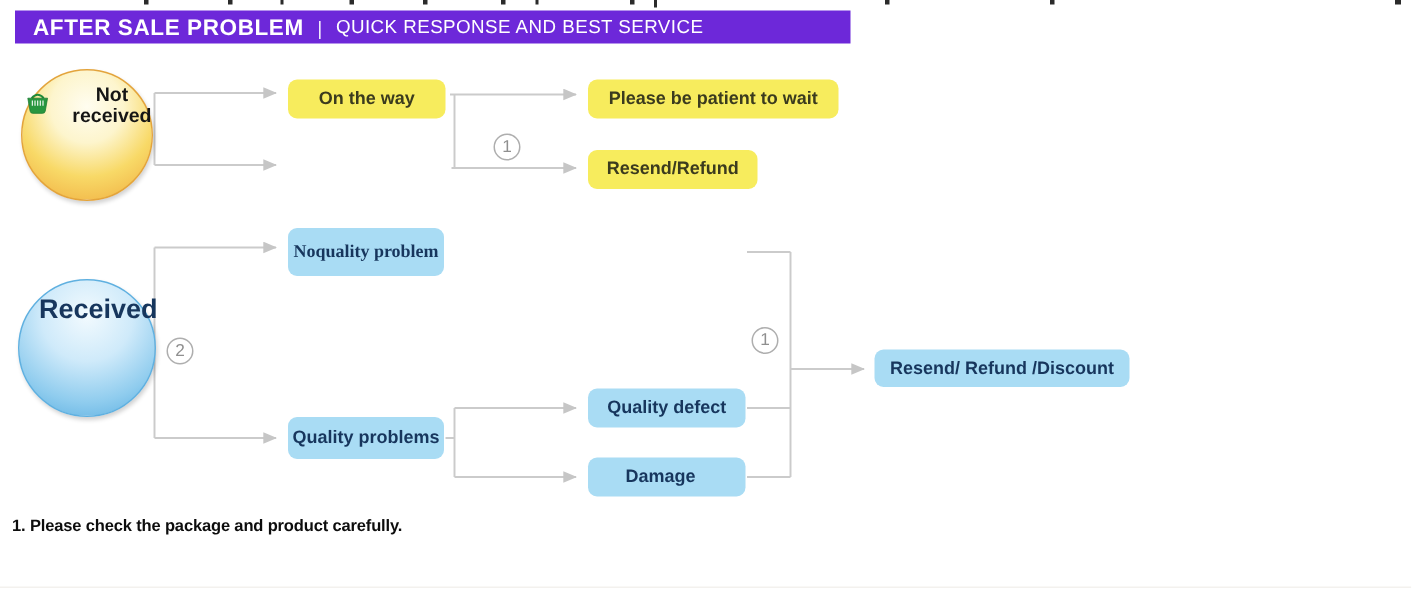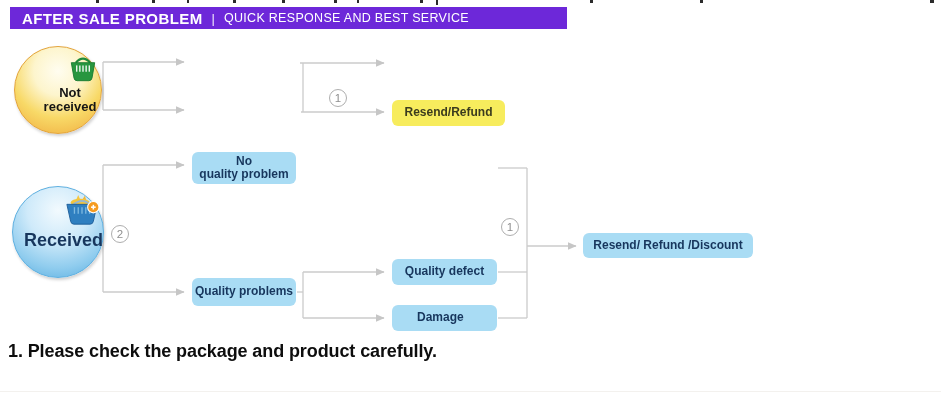--- a/index.html
+++ b/index.html
@@ -13,60 +13,60 @@
   .header{position:absolute;left:10px;top:7px;width:557px;height:22px;background:#6d28d9;
           display:flex;align-items:center;padding-left:12px;box-sizing:border-box;color:#fff;}
   .header .title{font-size:15px;font-weight:bold;letter-spacing:.4px;white-space:nowrap;}
   .header .sep{margin:0 9px;font-weight:400;opacity:.9;font-size:13px;}
   .header .subtitle{font-size:12.5px;font-weight:400;letter-spacing:.3px;white-space:nowrap;}
 
   
   svg.wires{position:absolute;left:0;top:0;z-index:1;}
 
   
-  .circle-node{position:absolute;z-index:2;border-radius:50%;display:flex;flex-direction:column;
-               align-items:flex-end;box-sizing:border-box;text-align:center;}
+  .circle-node{position:absolute;z-index:2;border-radius:50%;display:flex;
+               align-items:flex-start;box-sizing:border-box;text-align:center;gap:13px;}
   .circle-not{left:14px;top:46px;width:88px;height:88px;
       background:radial-gradient(circle at 50% 28%, #fffdf0 0%, #fdf5cd 32%, #f8d967 62%, #efa93c 100%);
       border:1px solid #e3a43c;box-shadow:1px 2px 3px rgba(0,0,0,.18);padding-top:7px;}
   .circle-not .lbl{font-size:13px;font-weight:600;color:#151515;line-height:1.05;width:62px;margin-top:2px;}
   .circle-rec{left:12px;top:186px;width:92px;height:92px;
       background:radial-gradient(circle at 50% 26%, #f2fafe 0%, #cfeafa 38%, #8fccee 72%, #55abdf 100%);
       border:1px solid #5fb0e0;box-shadow:1px 2px 3px rgba(0,0,0,.18);padding-top:6px;}
   .circle-rec .lbl{font-size:18px;font-weight:600;color:#17365D;margin-top:3px;}
 
   
   .fbox{position:absolute;z-index:2;border-radius:6px;display:flex;align-items:center;
         justify-content:center;text-align:center;font-size:12px;font-weight:600;
         box-sizing:border-box;line-height:1.12;}
   .yellow{background:#F7EC5D;color:#3b3b1e;}
   .blue{background:#A9DCF4;color:#17365D;}
   .b-ontheway{left:192px;top:53px;width:105px;height:26px;}
   .b-returned{left:192px;top:100px;width:108px;height:26px;}
   .b-patient{left:392px;top:53px;width:167px;height:26px;}
   .b-resend{left:392px;top:100px;width:113px;height:26px;}
-  .b-noquality{left:192px;top:152px;width:104px;height:32px;flex-direction:column;}
+  .b-noquality{left:192px;top:152px;width:104px;height:32px;flex-direction:row;font-family:Liberation Serif, serif;}
   .b-qproblems{left:192px;top:278px;width:104px;height:28px;text-align:center;}
   .b-wrongdel{left:392px;top:155px;width:105px;height:26px;}
   .b-qdefect{left:392px;top:259px;width:105px;height:26px;}
   .b-damage{left:392px;top:305px;width:105px;height:26px;justify-content:flex-start;padding-left:25px;}
   .b-discount{left:583px;top:233px;width:170px;height:25px;}
 
   
   .stepnum{position:absolute;z-index:3;width:18px;height:18px;border-radius:50%;
            border:1.5px solid #aeaeae;color:#8f8f8f;background:#fff;font-size:11.5px;
            display:flex;align-items:center;justify-content:center;box-sizing:border-box;
            font-weight:400;}
   .s1{left:329px;top:89px;}
   .s2{left:111px;top:225px;}
   .s3{left:501px;top:218px;}
 
   
   .notes{position:absolute;left:8px;top:343px;z-index:2;color:#0d0d0d;font-weight:bold;
-         font-size:18px;line-height:16.5px;letter-spacing:-0.1px;}
+         font-size:11px;line-height:16.5px;letter-spacing:-0.1px;}
   .bottom-line{position:absolute;left:0;top:391px;width:941px;height:1px;background:#f3f1ee;}
 </style>
 </head>
 <body>
 
 <div id="stage">
 
   <div>
     <div class="artifact" style="left:96px;width:3px"></div>
     <div class="artifact" style="left:152px;width:3px"></div>
@@ -152,20 +152,22 @@
       </g>
       <circle cx="34" cy="15" r="6" fill="#f59b20" stroke="#ffffff" stroke-width="1.2"></circle>
       <g stroke="#ffffff" stroke-width="1.6">
         <line x1="31.5" y1="15" x2="36.5" y2="15"></line>
         <line x1="34" y1="12.5" x2="34" y2="17.5"></line>
       </g>
     </svg>
     <div class="lbl">Received</div>
   </div>
 
+  <div class="fbox yellow b-ontheway">On the way</div>
+  <div class="fbox yellow b-patient">Please be patient to wait</div>
   <div class="fbox yellow b-resend">Resend/Refund</div>
 
   <div class="fbox blue b-noquality">
     <span>No</span>
     <span>quality problem</span>
   </div>
   <div class="fbox blue b-qproblems">Quality problems</div>
   <div class="fbox blue b-qdefect">Quality defect</div>
   <div class="fbox blue b-damage">Damage</div>
   <div class="fbox blue b-discount">Resend/ Refund /Discount</div>

